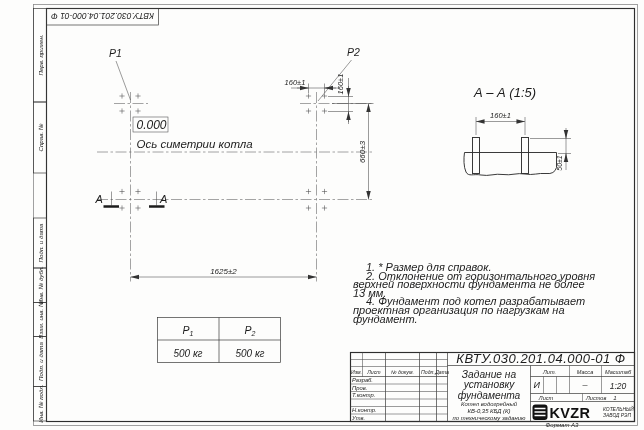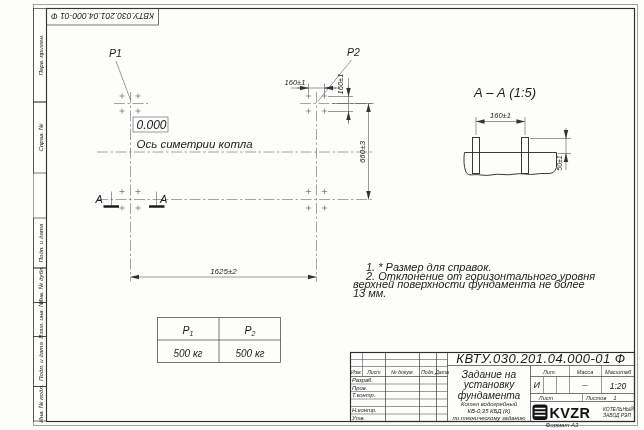--- a/index.html
+++ b/index.html
@@ -215,15 +215,16 @@
       <text class="t" font-size="4.9" x="603" y="416.5" font-style="normal">ЗАВОД РЭП</text>
     </g>
 
     <text class="t" font-size="6" text-anchor="middle" x="562" y="427">Формат А3</text>
   </g>
 </svg>
 
 <div class="notes">
   <p>1. * Размер для справок.</p>
   <p>2. Отклонение от горизонтального уровня верхней поверхности фундамента не более 13 мм.</p>
+  <p>4. Фундамент под котел разрабатывает проектная организация по нагрузкам на фундамент.</p>
 </div>
 
 </div>
 
 </body></html>

